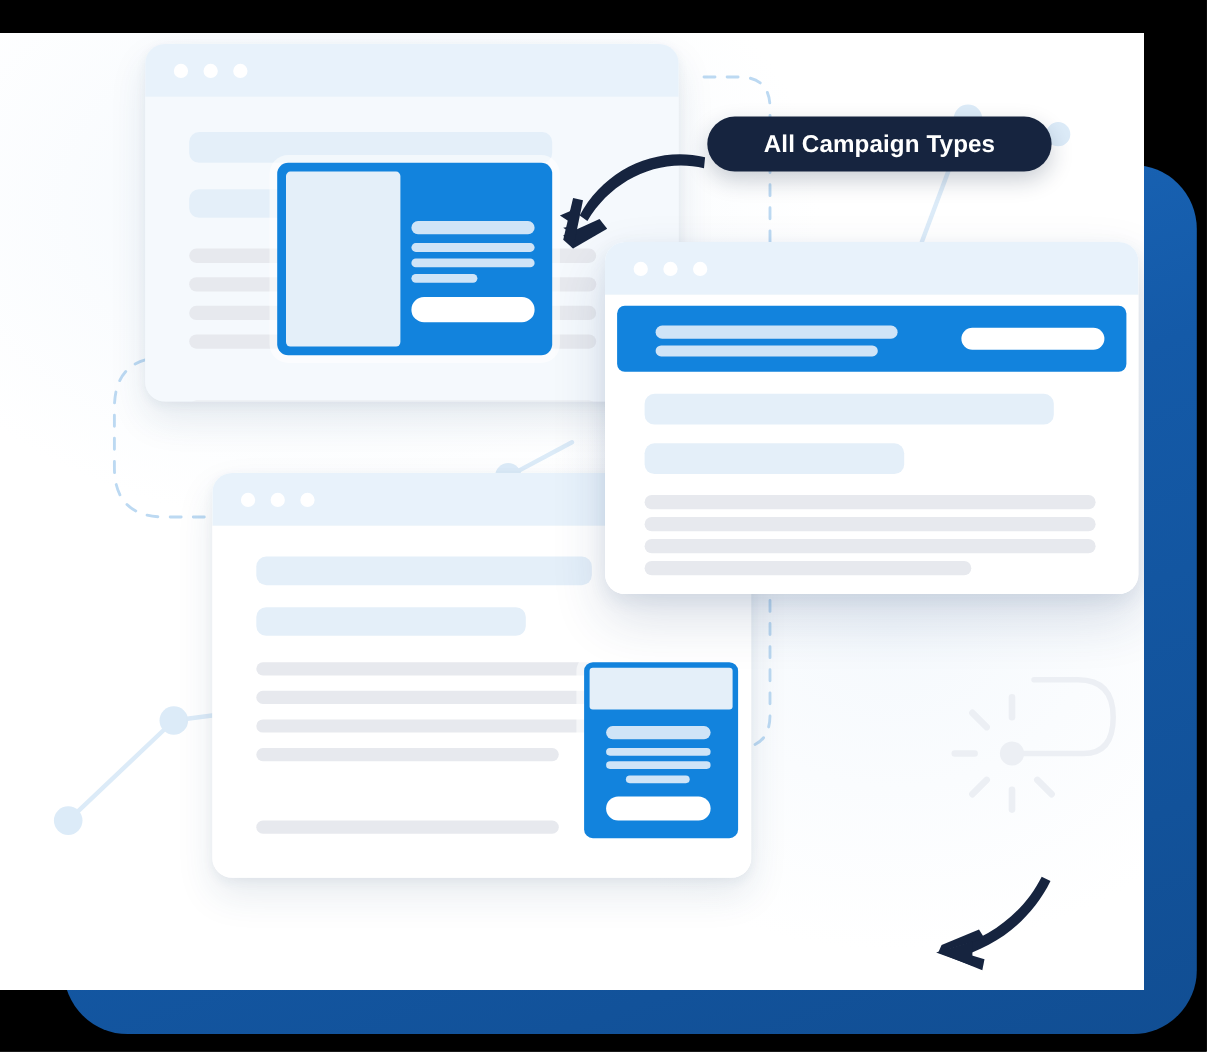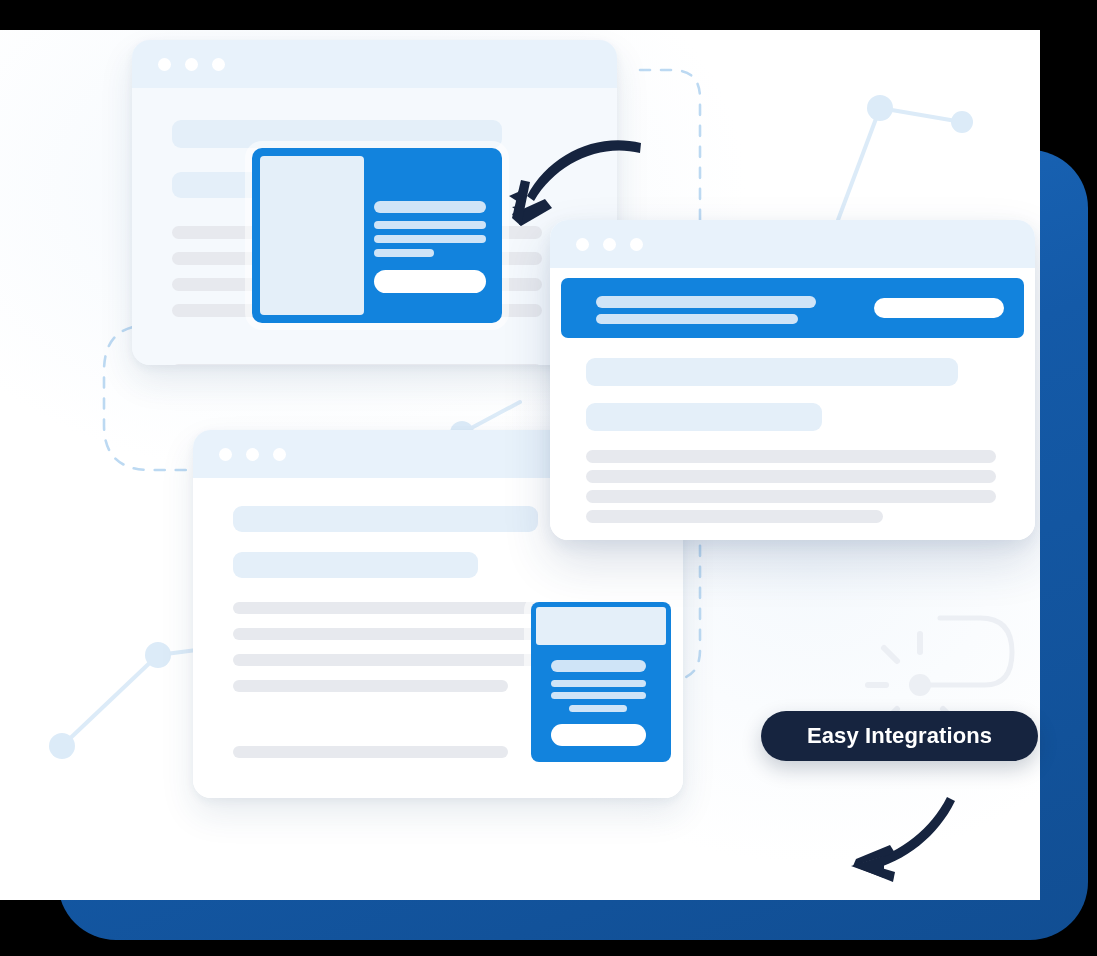--- a/index.html
+++ b/index.html
@@ -215,18 +215,18 @@
                  L 866 832
                  C 901 822, 931 799, 947 767 Z"></path>
         <path d="M853 836 L895 823 L890 815 L856 829 Z"></path>
         <path d="M853 836 L893 852 L895 842 L858 831 Z"></path>
         <path d="M851 836 L884 826 L884 848 Z"></path>
       </g>
     </svg>
 
   </div>
 
-
-  <div class="tip" style="left:761px;top:711px;width:277px;height:50px;font-size:22px;">
-    <span>Easy Integrations</span>
+  <div class="tip" style="left:643px;top:106px;width:313px;height:50px;font-size:22px;">
+    <span>All Campaign Types</span>
   </div>
 
+
 </div>
 
 </body></html>

